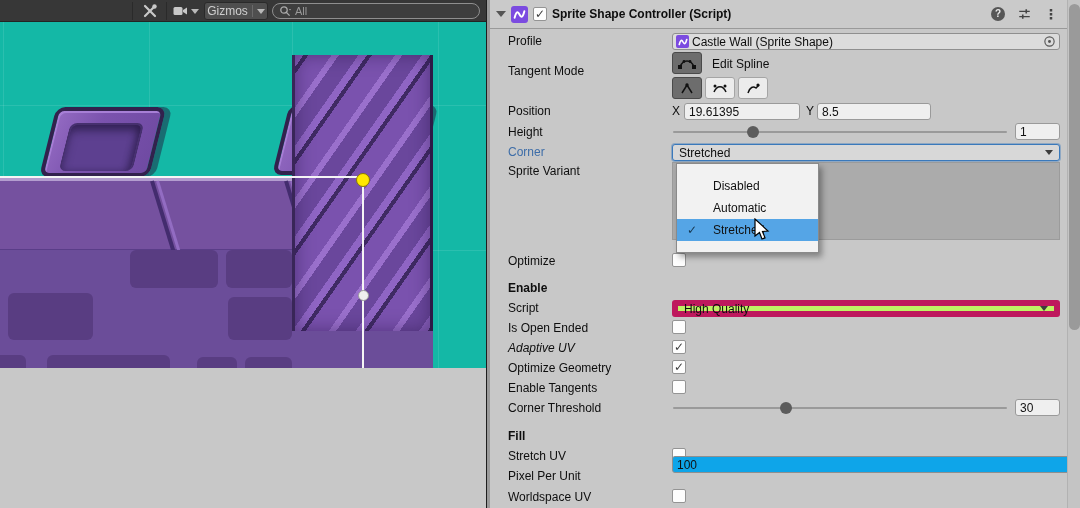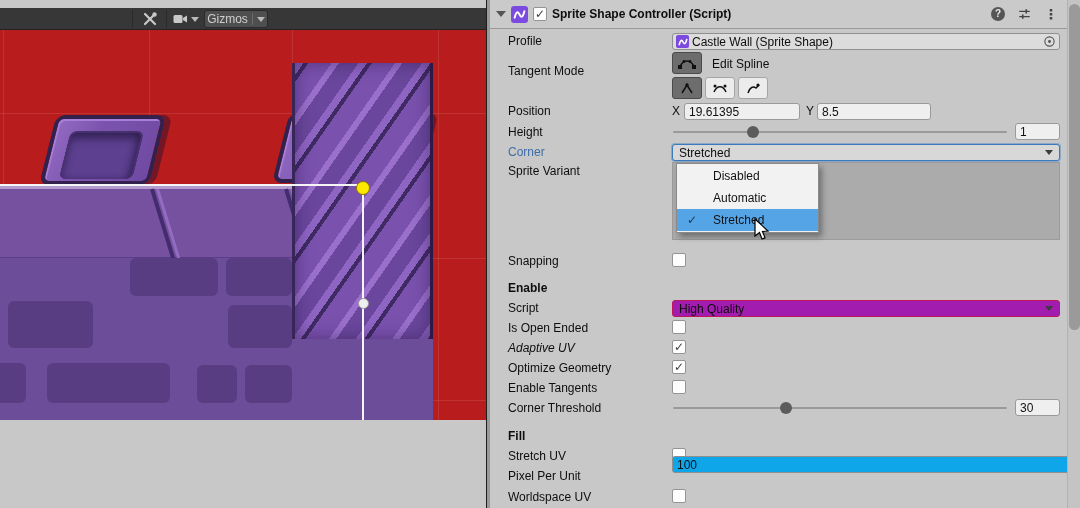--- a/index.html
+++ b/index.html
@@ -1,21 +1,21 @@
 <!DOCTYPE html>
 <html><head>
 <meta charset="utf-8">
 <style>
   * { margin:0; padding:0; box-sizing:border-box; }
   html,body { width:1080px; height:508px; overflow:hidden; }
   body { font-family:"Liberation Sans","DejaVu Sans",sans-serif; font-size:12px; }
   #app { position:relative; width:1080px; height:508px; background:#c8c8c8; overflow:hidden; }
 
   
-  #scene { position:absolute; left:0; top:8px; width:486px; height:412px; background:#b91c1c; overflow:hidden; }
+  #scene { position:absolute; left:0; top:0; width:486px; height:368px; background:#14b8a6; overflow:hidden; }
   #scene-toolbar { position:absolute; left:0; top:0; width:486px; height:22px; background:#373737; border-bottom:1px solid #232323; z-index:30; }
   .tb-sep { position:absolute; top:2px; height:18px; width:1px; background:#2a2a2a; }
   .tb-btn { position:absolute; top:2px; height:18px; display:flex; align-items:center; justify-content:center; color:#cfcfcf; }
   #gizmos-btn { left:204px; width:64px; background:#4f4f4f; border:1px solid #2a2a2a; border-radius:3px; gap:4px; padding:0 4px; }
   #gizmos-btn .divider { width:1px; height:12px; background:#3a3a3a; border-right:1px solid #6a6a6a; }
   .caret { width:0; height:0; border-left:4px solid transparent; border-right:4px solid transparent; border-top:5px solid #b9b9b9; }
   #scene-search { position:absolute; left:272px; top:3px; width:208px; height:16px; background:#3e3e3e; border:1px solid #8f8f8f; border-radius:8px; display:flex; align-items:center; padding:0 6px; gap:4px; }
   #scene-search input { flex:1; background:transparent; border:none; outline:none; color:#bdbdbd; font-size:11px; font-family:inherit; }
   #scene-search input::placeholder { color:#9a9a9a; }
 
@@ -52,35 +52,35 @@
   .ss-icon { width:17px; height:17px; background:#7b4be0; border-radius:3px; display:flex; align-items:center; justify-content:center; }
   .checkbox { width:14px; height:14px; background:#fdfdfd; border:1px solid #949494; border-radius:2px; color:#3c3c3c; font-size:12px; line-height:12px; text-align:center; font-weight:bold; }
   #insp-title { font-weight:bold; flex:1; }
   .hdr-icons { display:flex; align-items:center; gap:12px; margin-right:16px; }
   .help-circle { width:14px; height:14px; border-radius:50%; background:#565656; color:#e8e8e8; font-size:10px; font-weight:bold; text-align:center; line-height:14px; }
   .kebab { color:#444; font-size:14px; font-weight:bold; letter-spacing:0; }
 
   .lbl { position:absolute; left:18px; height:15px; line-height:15px; white-space:nowrap; }
   .bold { font-weight:bold; }
   .field { position:absolute; background:#efefef; border:1px solid #9a9a9a; border-radius:3px; height:17px; font-size:12px; padding:0 4px; font-family:inherit; color:#111; outline:none; }
-  .dropdown { position:absolute; left:182px; width:388px; height:17px; background:#a21caf; border:1px solid #be185d; border-radius:3px; display:flex; align-items:center; padding:0 6px; }
+  .dropdown { position:absolute; left:182px; width:388px; height:17px; background:#bef264; border:6px solid #be185d; border-radius:3px; display:flex; align-items:center; padding:0 6px; }
   .dropdown .dd-arrow { position:absolute; right:6px; width:0; height:0; border-left:4px solid transparent; border-right:4px solid transparent; border-top:5px solid #3c3c3c; }
   .slider-track { position:absolute; left:183px; width:334px; height:2px; background:#9a9a9a; border-radius:1px; }
   .slider-knob { position:absolute; top:-5px; width:12px; height:12px; background:#5c5c5c; border-radius:50%; }
   .mini-btn { position:absolute; width:30px; height:22px; background:#ececec; border:1px solid #a5a5a5; border-radius:3px; display:flex; align-items:center; justify-content:center; }
   .mini-btn.active { background:#6d6d6d; border-color:#4a4a4a; }
 
   #profile-field { position:absolute; left:182px; top:33px; width:388px; height:17px; background:#dcdcdc; border:1px solid #8f8f8f; border-radius:3px; display:flex; align-items:center; gap:3px; padding:0 3px; }
   .ss-icon.small { width:13px; height:13px; border-radius:2px; }
 
   #variant-box { position:absolute; left:182px; top:162px; width:388px; height:78px; background:#ababab; border:1px solid #9b9b9b; }
 
   #corner-dd { top:144px; border:1px solid #3a79bb; box-shadow:0 0 0 1px rgba(58,121,187,.4); background:#d8d8d8; }
 
-  #dd-menu { position:absolute; left:186px; top:163px; width:143px; background:#f2f2f2; border:1px solid #8a8a8a; box-shadow:3px 4px 6px rgba(0,0,0,.35); z-index:20; padding:1px 0; }
+  #dd-menu { position:absolute; left:186px; top:163px; width:143px; background:#f2f2f2; border:1px solid #8a8a8a; box-shadow:3px 4px 6px rgba(0,0,0,.35); z-index:20; padding:11px 0; }
   .dd-item { position:relative; height:22px; line-height:22px; padding-left:36px; color:#111; }
   .dd-item.selected { background:#55a5e6; }
   .dd-item .chk { position:absolute; left:10px; top:0; width:20px; color:#16364f; font-weight:bold; }
 
   #scrollbar { position:absolute; right:0; top:0; width:13px; height:508px; background:#c4c4c4; border-left:1px solid #b2b2b2; }
   #scroll-thumb { position:absolute; left:1px; top:4px; width:11px; height:326px; background:#9a9a9a; border-radius:6px; }
 
   #cursor { position:absolute; left:263px; top:218px; z-index:40; }
 </style>
 </head>
@@ -151,20 +151,28 @@
         <svg width="15" height="12" viewBox="0 0 15 12">
           <rect x="0.5" y="2" width="9" height="8" rx="1.5" fill="#c8c8c8"></rect>
           <path d="M10 5 L14 2.5 V9.5 L10 7 Z" fill="#c8c8c8"></path>
         </svg>
         <span class="caret"></span>
       </div>
       <div class="tb-btn" id="gizmos-btn">
         <span>Gizmos</span>
         <span class="divider"></span>
         <span class="caret"></span>
+      </div>
+      <div id="scene-search">
+        <svg width="12" height="12" viewBox="0 0 12 12">
+          <circle cx="5" cy="5" r="3.2" fill="none" stroke="#aaa" stroke-width="1.3"></circle>
+          <path d="M7.6 7.6 L10.6 10.6" stroke="#aaa" stroke-width="1.3"></path>
+          <path d="M10 4 l2 0 l-1 1.6 z" fill="#aaa"></path>
+        </svg>
+        <input type="text" placeholder="All" style="">
       </div>
     </div>
   </div>
 
   <div id="divider"></div>
 
   <div id="inspector">
 
     <div id="insp-header">
       <span class="foldout"></span>
@@ -264,21 +272,21 @@
       <div class="dd-item selected">
         <span class="chk">✓</span>
         <span>Stretched</span>
       </div>
     </div>
 
     <svg id="cursor" width="17" height="25" viewBox="0 0 17 25">
       <path d="M2 1 L2 18 L6.5 14.5 L9 21 L12 19.8 L9.5 13.5 L15 13 Z" fill="#fff" stroke="#000" stroke-width="1.2"></path>
     </svg>
 
-    <div class="lbl" style="top:254px;">Snapping</div>
+    <div class="lbl" style="top:254px;">Optimize</div>
     <span class="checkbox" style="position:absolute; left:182px; top:253px;"></span>
 
     <div class="lbl bold" style="top:281px;">Enable</div>
 
     <div class="lbl" style="top:301px;">Script</div>
     <div class="dropdown" style="top:300px;">
       <span>High Quality</span>
       <span class="dd-arrow"></span>
     </div>
 

